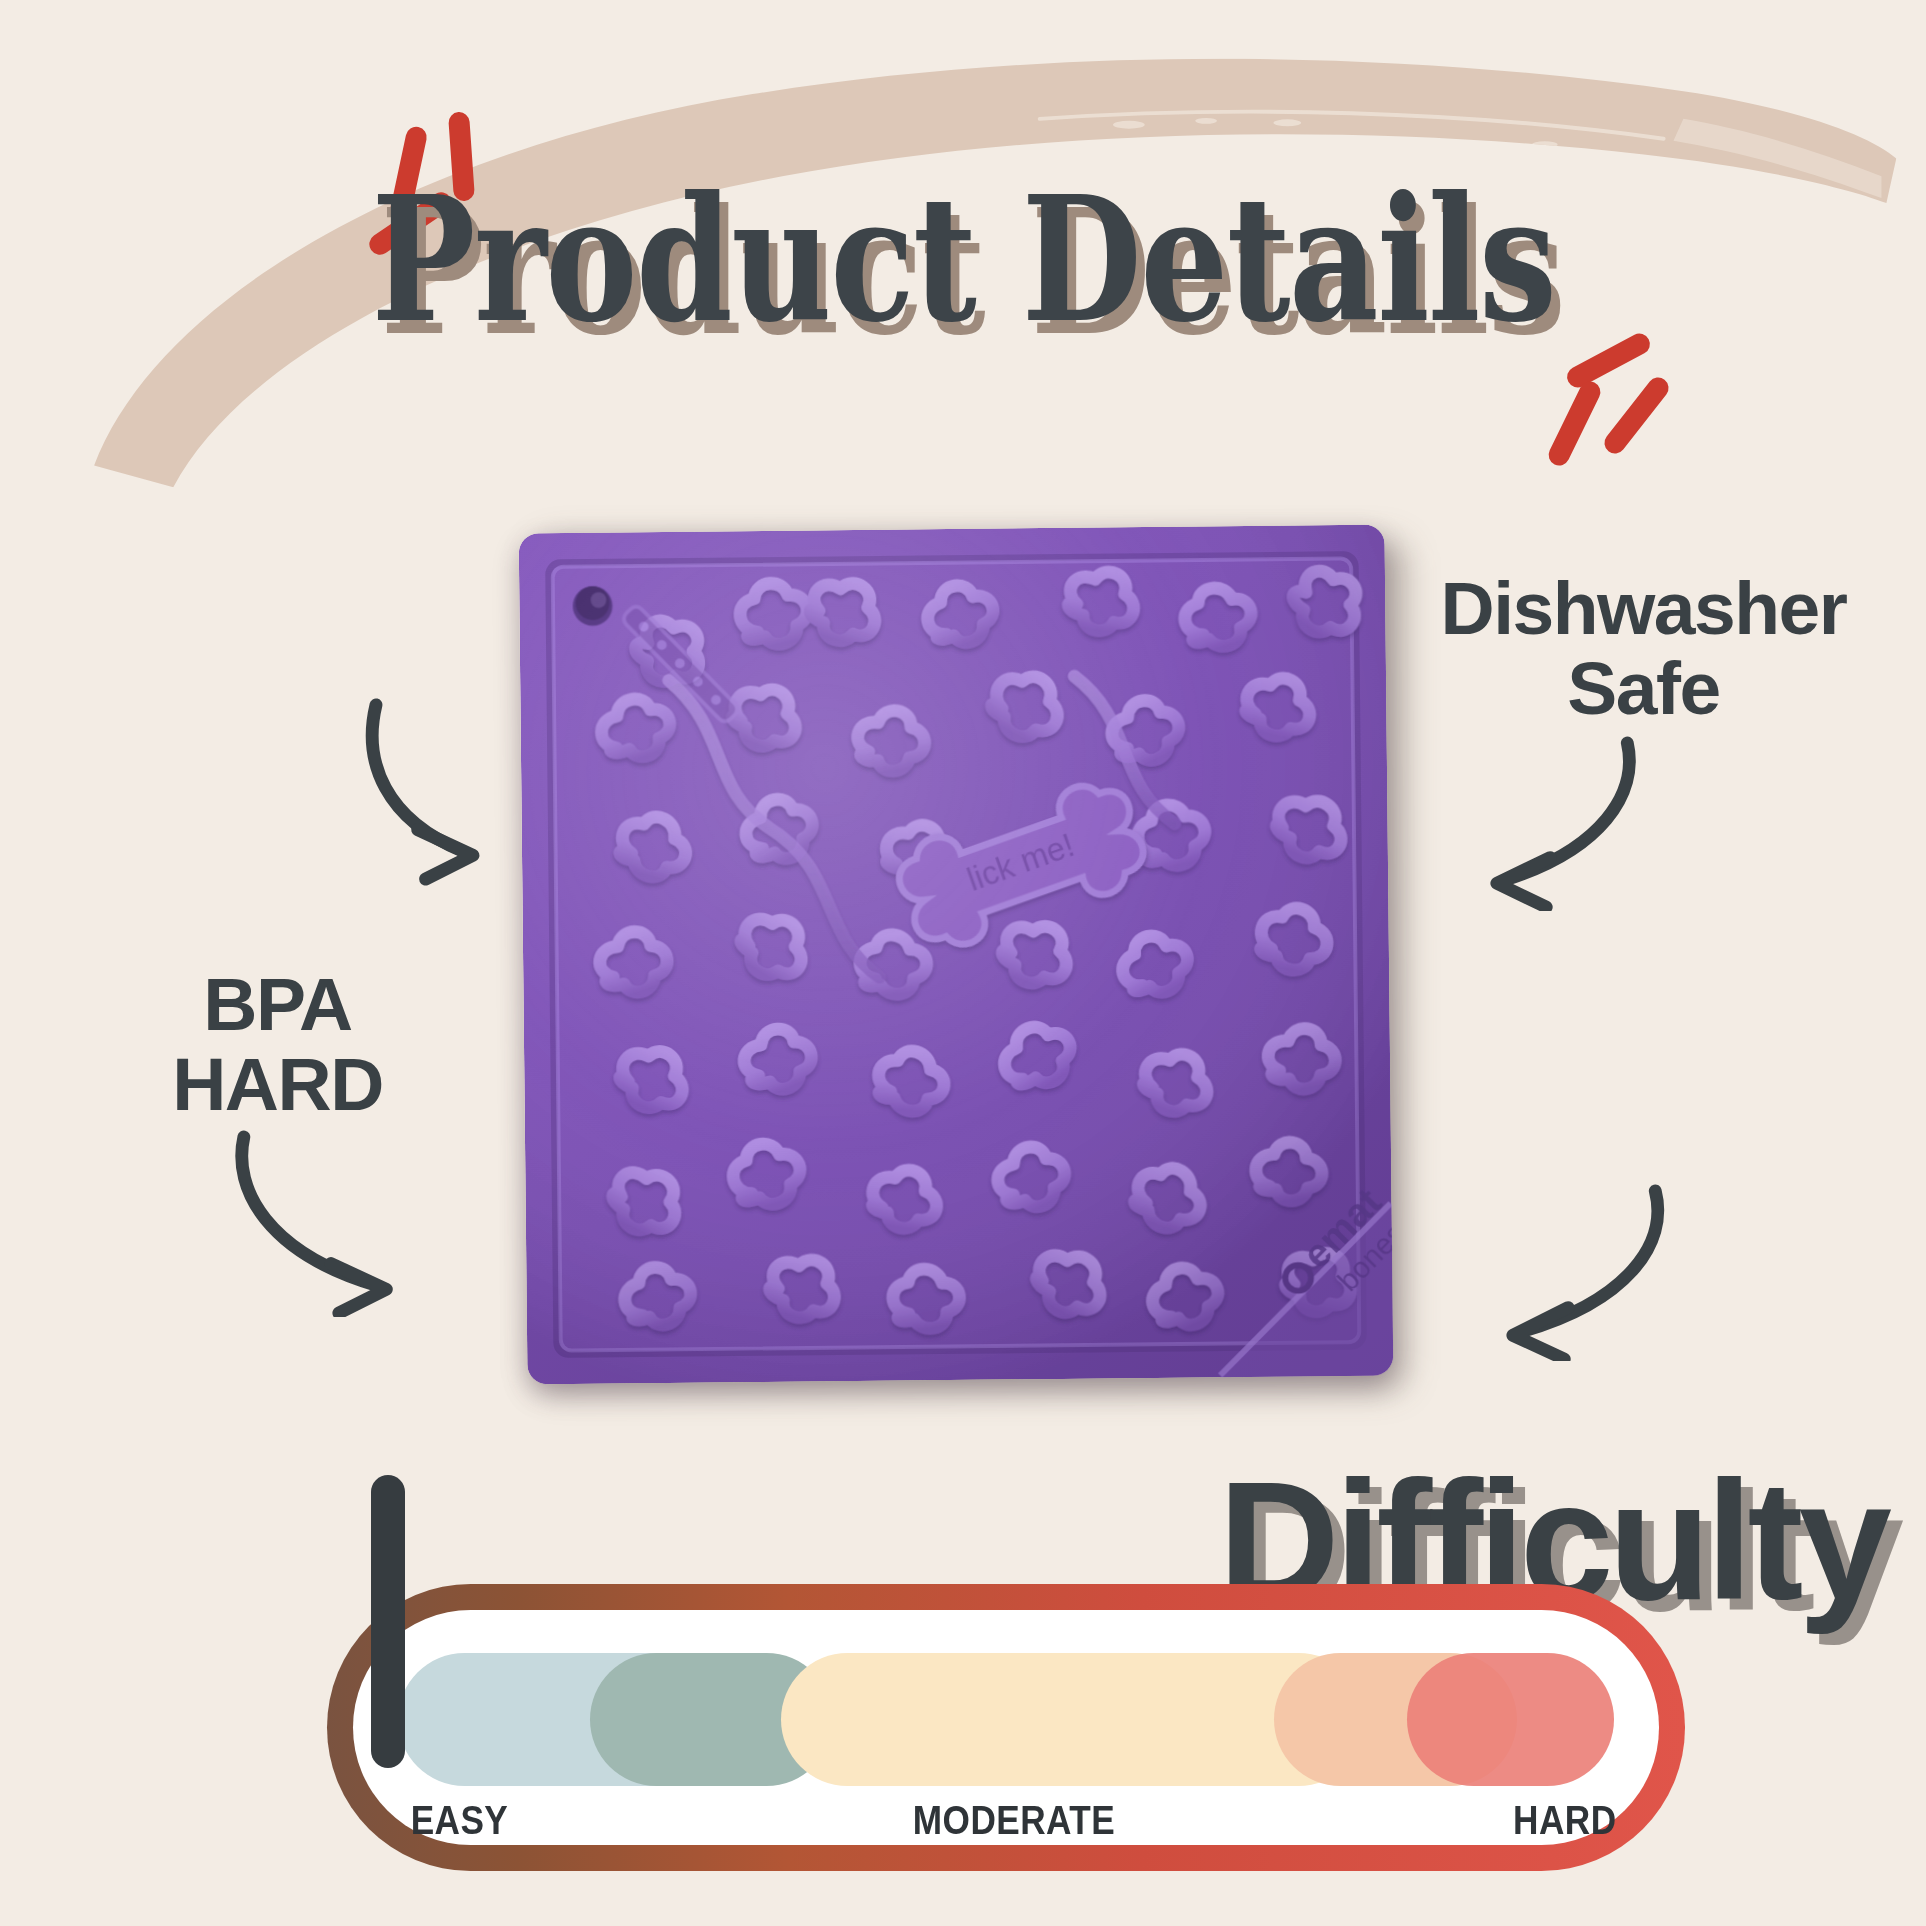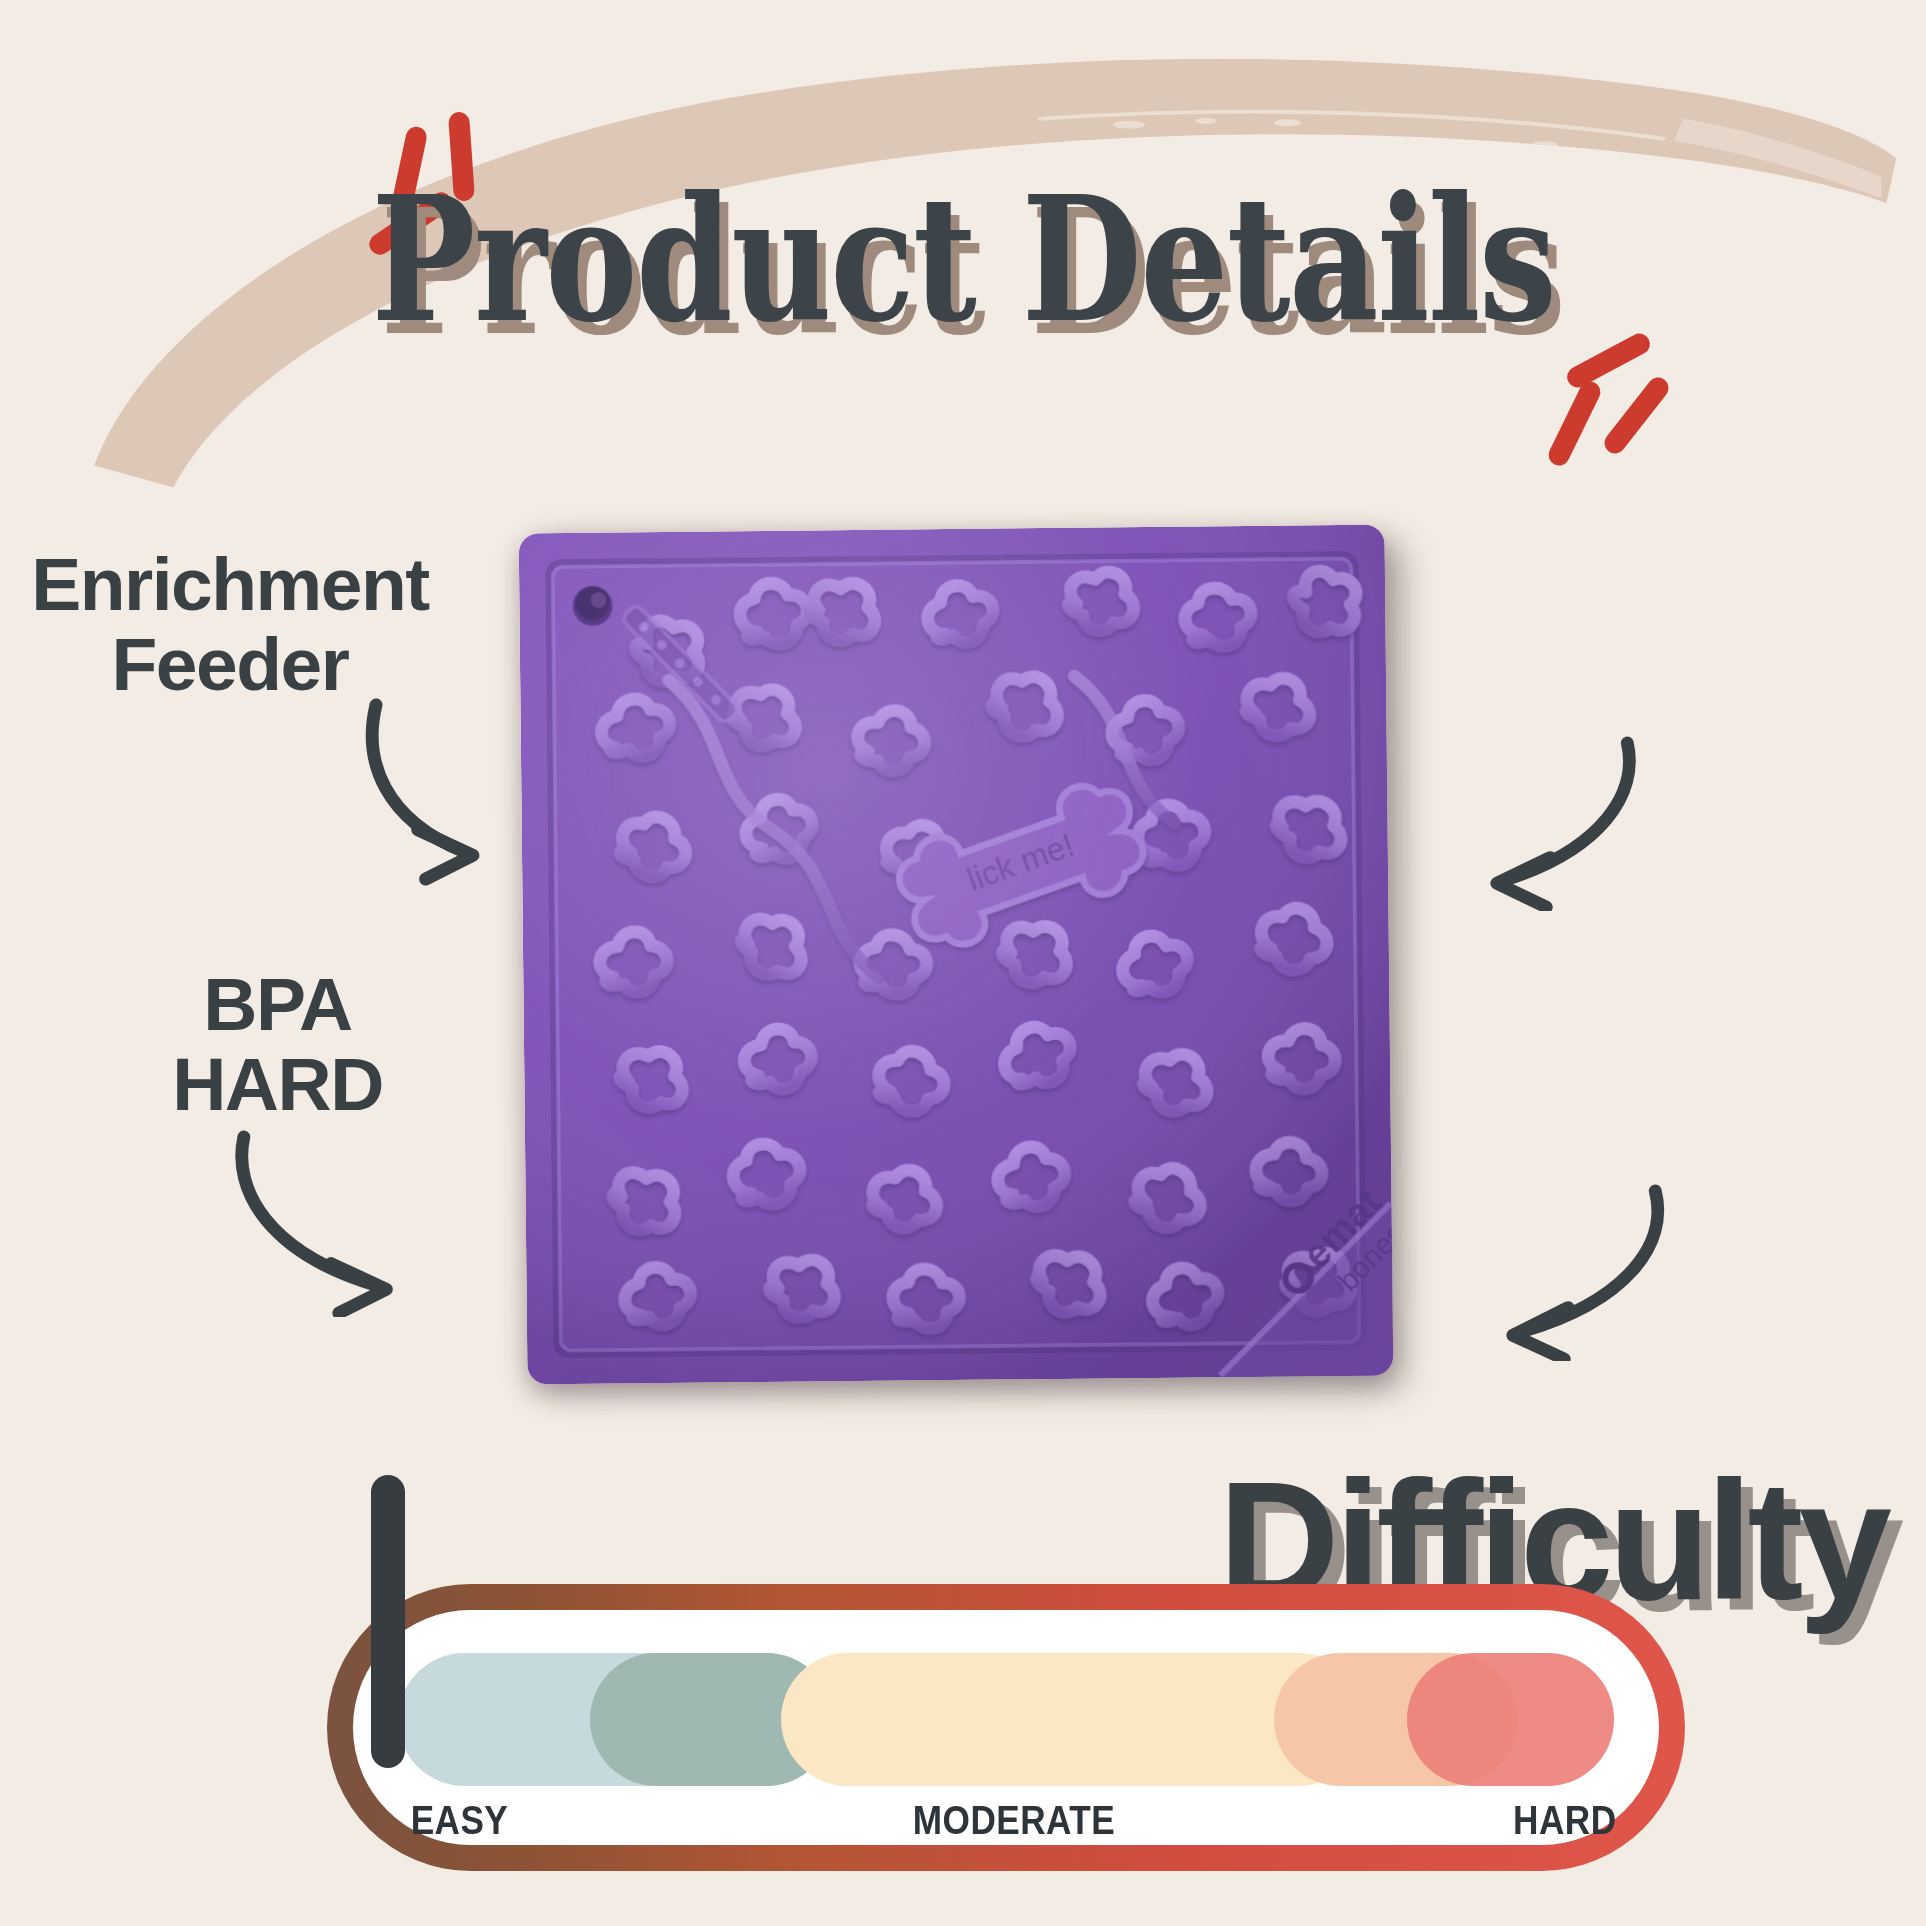--- a/index.html
+++ b/index.html
@@ -183,36 +183,36 @@
   <div class="spark" style="left:398px;top:126px;width:21px;height:95px;transform:rotate(12deg);"></div>
   <div class="spark" style="left:451px;top:112px;width:21px;height:89px;transform:rotate(-4deg);"></div>
   <div class="spark" style="left:400px;top:176px;width:21px;height:95px;transform:rotate(56deg);"></div>
 
   <div class="spark" style="left:1598px;top:315px;width:21px;height:91px;transform:rotate(62deg);"></div>
   <div class="spark" style="left:1564px;top:378px;width:21px;height:91px;transform:rotate(26deg);"></div>
   <div class="spark" style="left:1626px;top:370px;width:21px;height:91px;transform:rotate(38deg);"></div>
 
   <div class="title">Product Details</div>
 
-  <div class="feat feat-enrich">Enrichment
-Feeder</div>
 
   <svg class="arrow" style="left:356px;top:693px;" width="238" height="198" viewBox="0 0 240 200">
     <path d="M20,12 C6,70 30,128 108,160" fill="none" stroke="#3a4145" stroke-width="13" stroke-linecap="round"></path>
     <path d="M62,138 L118,164 L70,188" fill="none" stroke="#3a4145" stroke-width="13" stroke-linecap="round" stroke-linejoin="round"></path>
   </svg>
 
   <div class="feat feat-bpa">BPA
 HARD</div>
 
   <svg class="arrow" style="left:228px;top:1129px;" width="287" height="188" viewBox="0 0 290 190">
     <path d="M16,8 C4,62 42,126 150,158" fill="none" stroke="#3a4145" stroke-width="13" stroke-linecap="round"></path>
     <path d="M104,136 L160,162 L112,186" fill="none" stroke="#3a4145" stroke-width="13" stroke-linecap="round" stroke-linejoin="round"></path>
   </svg>
 
+  <div class="feat feat-dish">Dishwasher
+Safe</div>
 
   <svg class="arrow" style="left:1396px;top:733px;" width="257" height="178" viewBox="0 0 260 180">
     <path d="M234,10 C246,62 206,118 112,148" fill="none" stroke="#3a4145" stroke-width="13" stroke-linecap="round"></path>
     <path d="M156,126 L102,152 L152,176" fill="none" stroke="#3a4145" stroke-width="13" stroke-linecap="round" stroke-linejoin="round"></path>
   </svg>
 
 
   <svg class="arrow" style="left:1406px;top:1183px;" width="277" height="178" viewBox="0 0 280 180">
     <path d="M252,8 C266,62 222,120 118,150" fill="none" stroke="#3a4145" stroke-width="13" stroke-linecap="round"></path>
     <path d="M164,126 L108,154 L160,178" fill="none" stroke="#3a4145" stroke-width="13" stroke-linecap="round" stroke-linejoin="round"></path>

